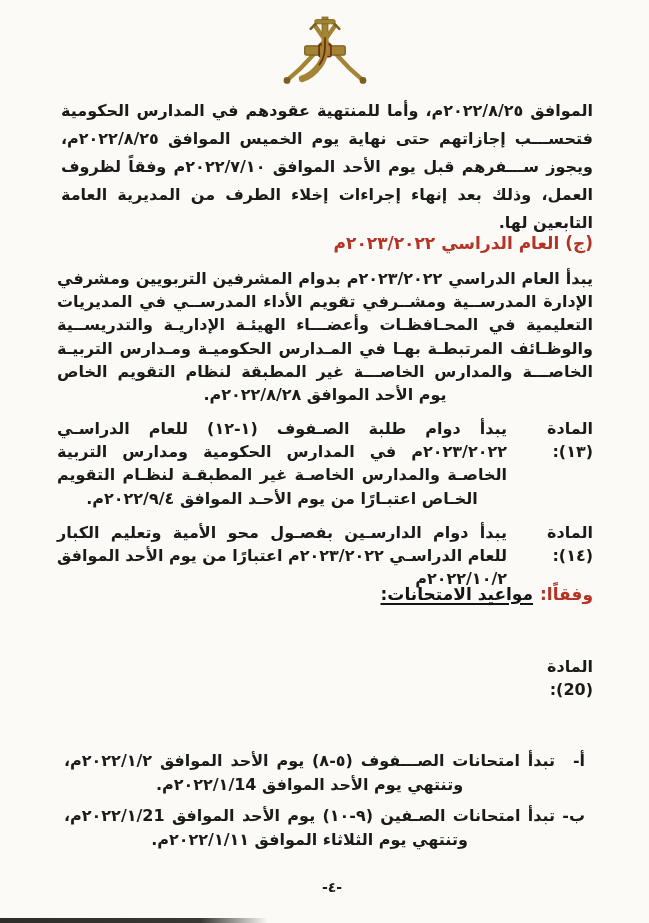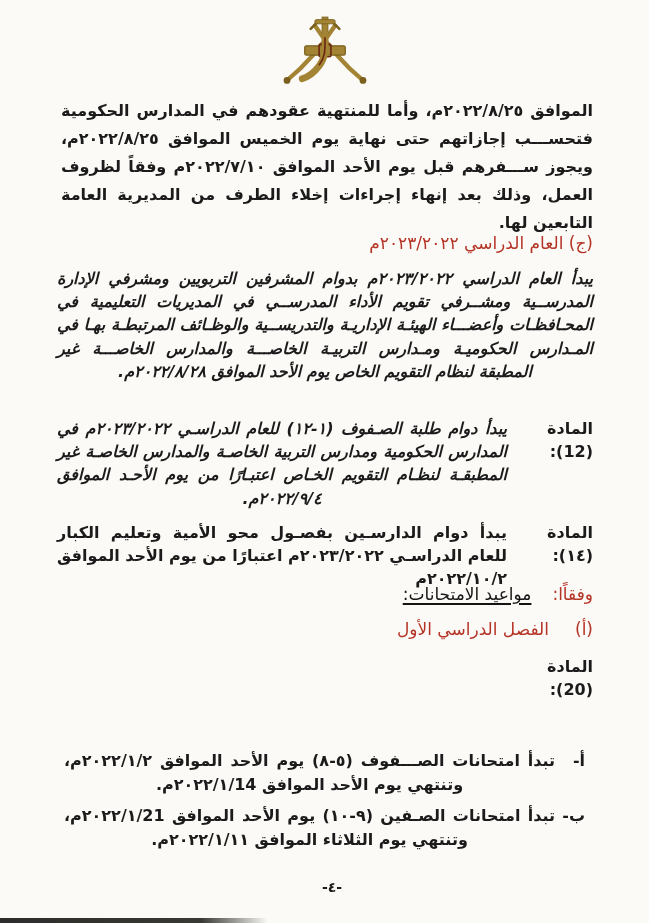--- a/index.html
+++ b/index.html
@@ -11,42 +11,42 @@
   }
   .page{position:absolute;inset:0;}
   .emblem{position:absolute;top:12px;left:50%;transform:translateX(-50%);}
   .block{position:absolute;direction:rtl;}
   .intro{
     top:97px;right:56px;width:532px;
     font-size:16px;font-weight:bold;line-height:28px;
     text-align:justify;text-align-last:right;
   }
   .heading{
-    font-size:17px;font-weight:normal;color:#b43325;
+    font-size:17px;font-weight:bold;color:#b43325;
     right:56px;white-space:nowrap;
   }
   .heading-c{top:233px;}
   .sec2{top:584px;}
   .sec2 .sec2-title{
-    color:#141414;margin-right:21px;
+    color:#141414;margin-right:7px;
     text-decoration:underline;text-underline-offset:3px;text-decoration-thickness:1.5px;
   }
   .semA{top:619px;}
   .semA .semA-title{margin-right:26px;}
   .article{
     right:56px;width:536px;display:flex;flex-direction:row;
     font-size:16px;font-weight:bold;line-height:23.2px;
   }
   .art12{top:267px;}
   .art13{top:417px;}
   .art14{top:521px;}
   .art15{top:655px;}
   .article-label{flex:none;width:86px;}
   .article-body{flex:1;text-align:justify;}
-  .last-center{text-align-last:center;font-style:italic;}
+  .last-center{text-align-last:center;}
   .last-right{text-align-last:right;}
   .subitem{
     right:64px;width:521px;display:flex;flex-direction:row;
     font-size:16px;font-weight:bold;line-height:24px;
   }
   .subA{top:749px;}
   .subB{top:804px;}
   .subitem-marker{flex:none;width:30px;}
   .subitem-text{flex:1;text-align:justify;text-align-last:center;}
   .footer-num{
@@ -86,36 +86,33 @@
 
   <div class="block intro">الموافق ٢٠٢٢/٨/٢٥م، وأما للمنتهية عقودهم في المدارس الحكومية فتحســـب إجازاتهم حتى نهاية يوم الخميس الموافق ٢٠٢٢/٨/٢٥م، ويجوز ســـفرهم قبل يوم الأحد الموافق ٢٠٢٢/٧/١٠م وفقاً لظروف العمل، وذلك بعد إنهاء إجراءات إخلاء الطرف من المديرية العامة التابعين لها.</div>
 
   <div class="block heading heading-c">(ج) العام الدراسي ٢٠٢٣/٢٠٢٢م</div>
 
   <div class="block article art12">
     <div class="article-body last-center">يبدأ العام الدراسي ٢٠٢٣/٢٠٢٢م بدوام المشرفين التربويين ومشرفي الإدارة المدرســية ومشــرفي تقويم الأداء المدرســي في المديريات التعليمية في المحـافظـات وأعضـــاء الهيئـة الإداريـة والتدريســية والوظـائف المرتبطـة بهـا في المـدارس الحكوميـة ومـدارس التربيـة الخاصـــة والمدارس الخاصـــة غير المطبقة لنظام التقويم الخاص يوم الأحد الموافق ٢٠٢٢/٨/٢٨م.</div>
   </div>
 
   <div class="block article art13">
-    <div class="article-label">المادة (12):</div>
+    <div class="article-label">المادة (١٣):</div>
     <div class="article-body last-center">يبدأ دوام طلبة الصـفوف (١-١٢) للعام الدراسـي ٢٠٢٣/٢٠٢٢م في المدارس الحكومية ومدارس التربية الخاصـة والمدارس الخاصـة غير المطبقـة لنظـام التقويم الخـاص اعتبـارًا من يوم الأحـد الموافق ٢٠٢٢/٩/٤م.</div>
   </div>
 
   <div class="block article art14">
     <div class="article-label">المادة (١٤):</div>
     <div class="article-body last-right">يبدأ دوام الدارسـين بفصـول محو الأمية وتعليم الكبار للعام الدراسـي ٢٠٢٣/٢٠٢٢م اعتبارًا من يوم الأحد الموافق ٢٠٢٢/١٠/٢م</div>
   </div>
 
   <div class="block heading sec2">
     <span>وفقاًا:</span><span class="sec2-title">مواعيد الامتحانات:</span>
   </div>
 
-  <div class="block heading semA">
-    <span>(أ)</span><span class="semA-title">الفصل الدراسي الأول</span>
-  </div>
 
   <div class="block article art15">
     <div class="article-label">المادة (20):</div>
   </div>
 
   <div class="block subitem subA">
     <div class="subitem-marker">أ-</div>
     <div class="subitem-text">تبدأ امتحانات الصـــفوف (٥-٨) يوم الأحد الموافق ٢٠٢٢/١/٢م، وتنتهي يوم الأحد الموافق ٢٠٢٢/١/14م.</div>
   </div>
 

